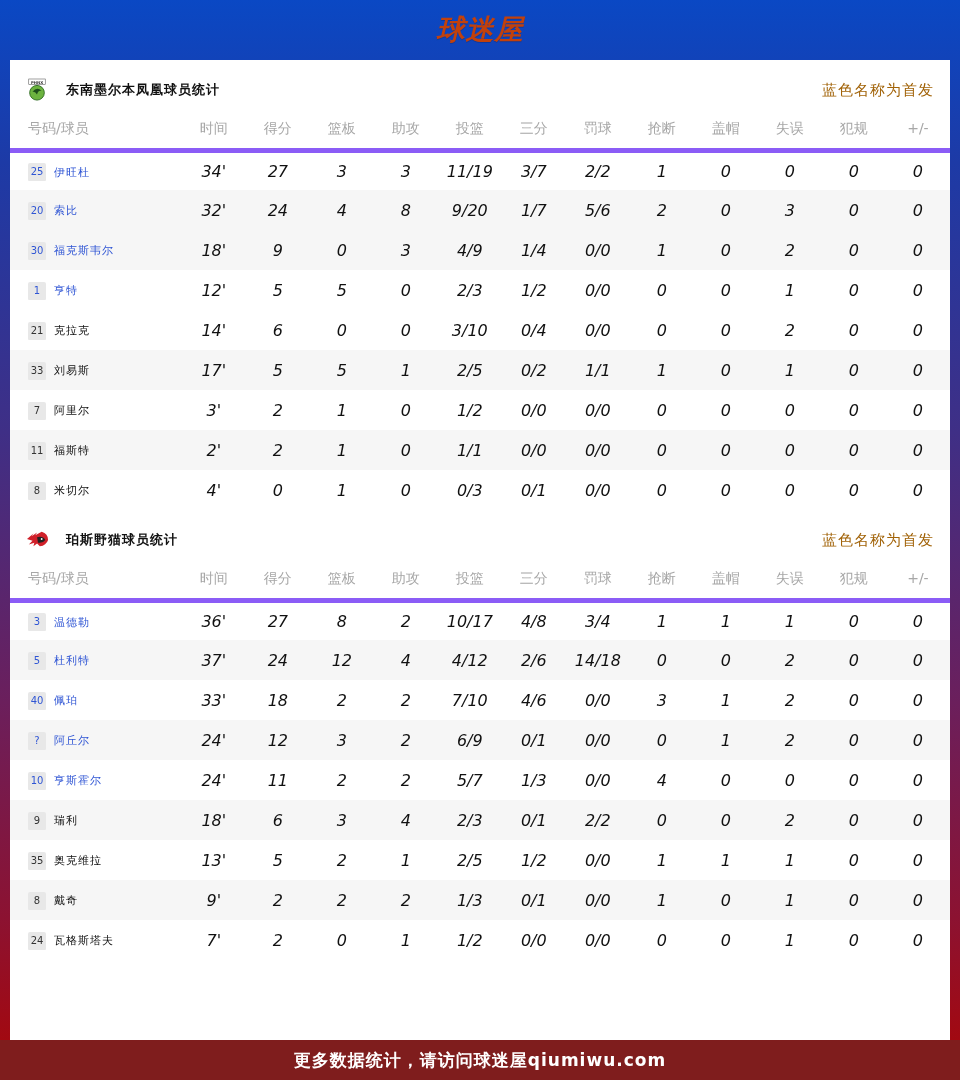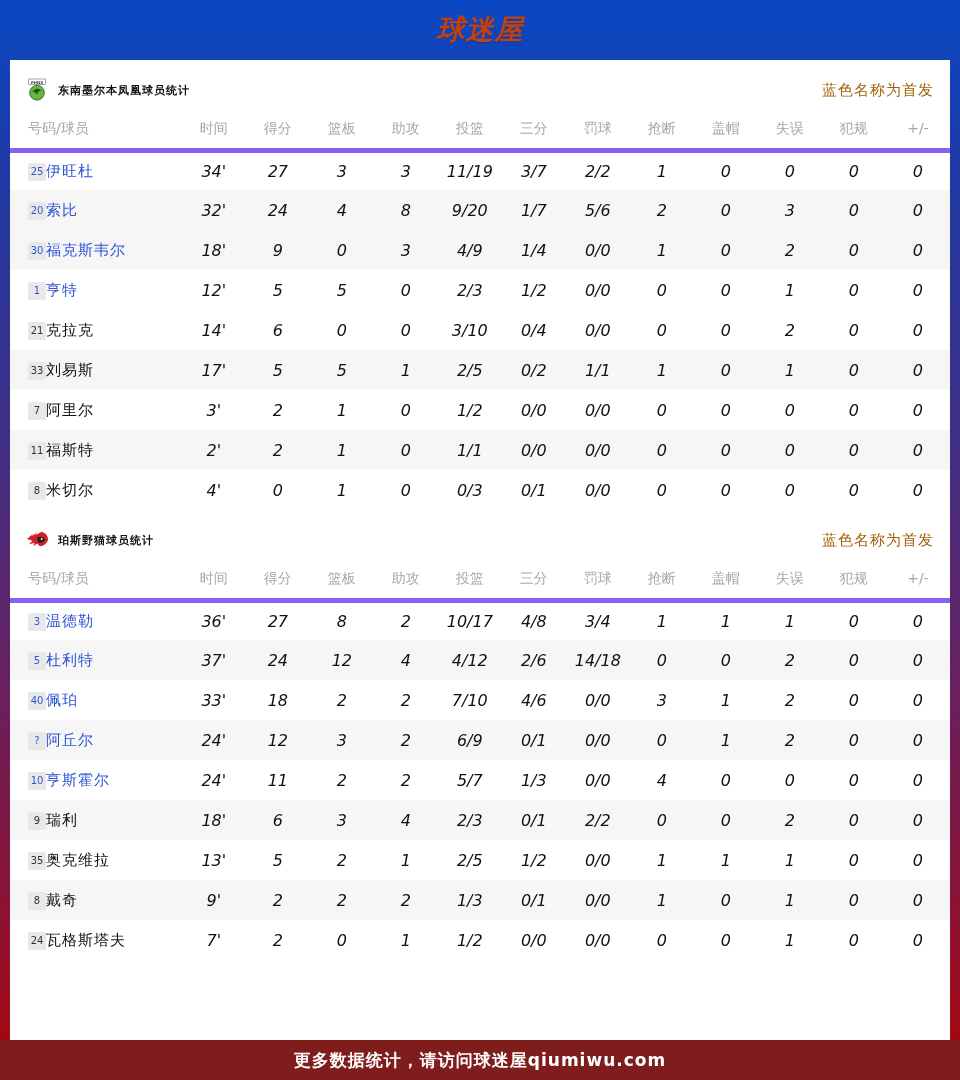--- a/index.html
+++ b/index.html
@@ -21,43 +21,43 @@
   .card {
     position: absolute; left: 10px; top: 60px; width: 940px; height: 980px;
     background: #ffffff;
   }
   .team-header {
     height: 60px; display: flex; align-items: center; justify-content: space-between;
     padding: 0 16px 0 16px;
   }
   .team-title { display: flex; align-items: center; }
   .team-logo { width: 24px; height: 24px; margin-right: 8px; display: inline-block; }
-  .team-name { font-size: 11px; font-weight: bold; color: #111; letter-spacing: 1px; }
+  .team-name { font-size: 13px; font-weight: bold; color: #111; letter-spacing: 1px; margin-left: 8px; }
   .legend-note { font-size: 15px; color: #a16207; letter-spacing: 1px; }
   table { border-collapse: collapse; width: 940px; table-layout: fixed; }
   th {
     height: 30px; font-size: 14px; font-weight: normal; color: #a7a7a7;
     text-align: center; border-bottom: 5px solid #8b5cf6; padding-bottom: 2px;
     vertical-align: top;
   }
   th.col-player { text-align: left; padding-left: 18px; }
   td {
     height: 40px; font-size: 16px; color: #111; text-align: center;
     font-family: "DejaVu Sans", sans-serif; font-style: italic;
   }
   tr.alt td { background: #f6f6f6; }
   td.player-cell { text-align: left; padding-left: 18px; font-style: normal; }
   .jersey {
     display: inline-block; width: 18px; height: 18px; background: #e8e8e8;
     font-size: 10px; line-height: 18px; text-align: center; color: #333;
-    border-radius: 2px 2px 1px 1px; vertical-align: middle; 
+    border-radius: 2px 2px 1px 1px; vertical-align: middle; margin-right: 8px;
     font-style: normal;
   }
   .jersey.starter { color: #2f55d4; }
-  .pname { font-size: 15px; color: #111; vertical-align: middle; letter-spacing: 1px; }
+  .pname { font-size: 11px; color: #111; vertical-align: middle; letter-spacing: 1px; }
   .pname.starter { color: #2f55d4; }
   .footer {
     position: absolute; left: 0; top: 1040px; width: 960px; height: 40px;
     background: #7f1d1d; display: flex; align-items: center; justify-content: center;
     color: #fff; font-size: 17px; font-weight: bold; letter-spacing: 1px;
   }
 </style>
 </head>
 <body>
 

